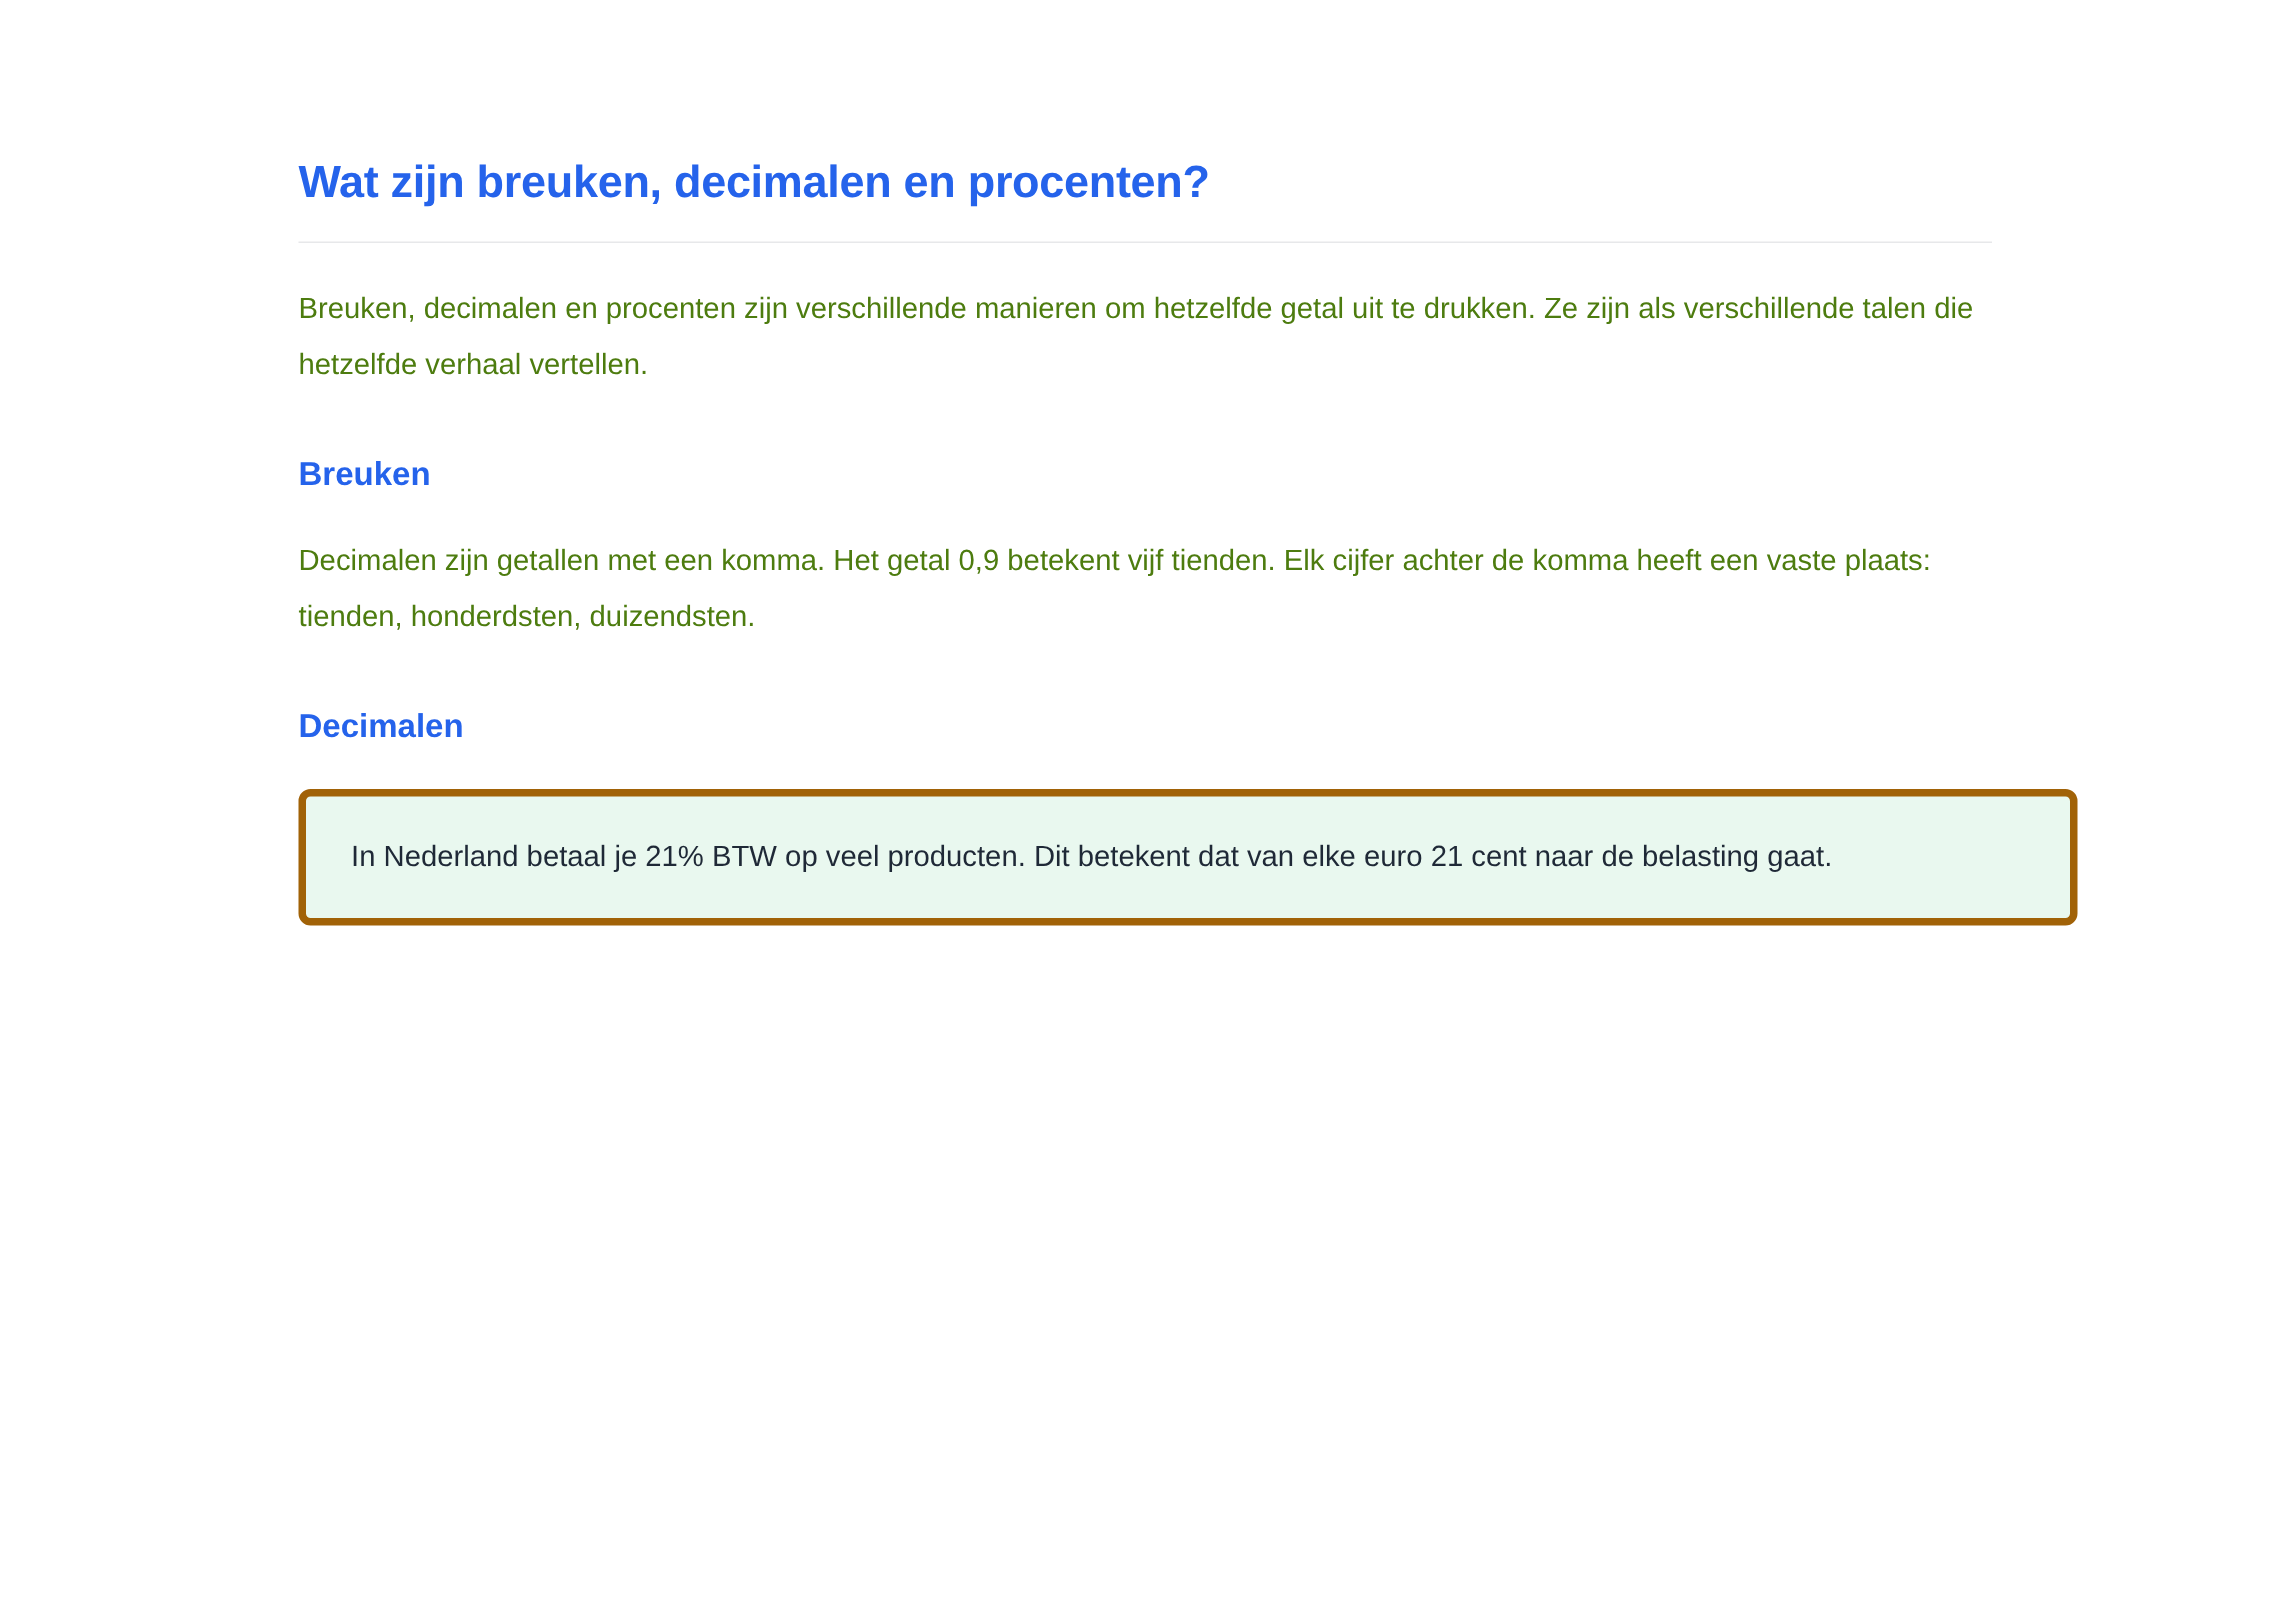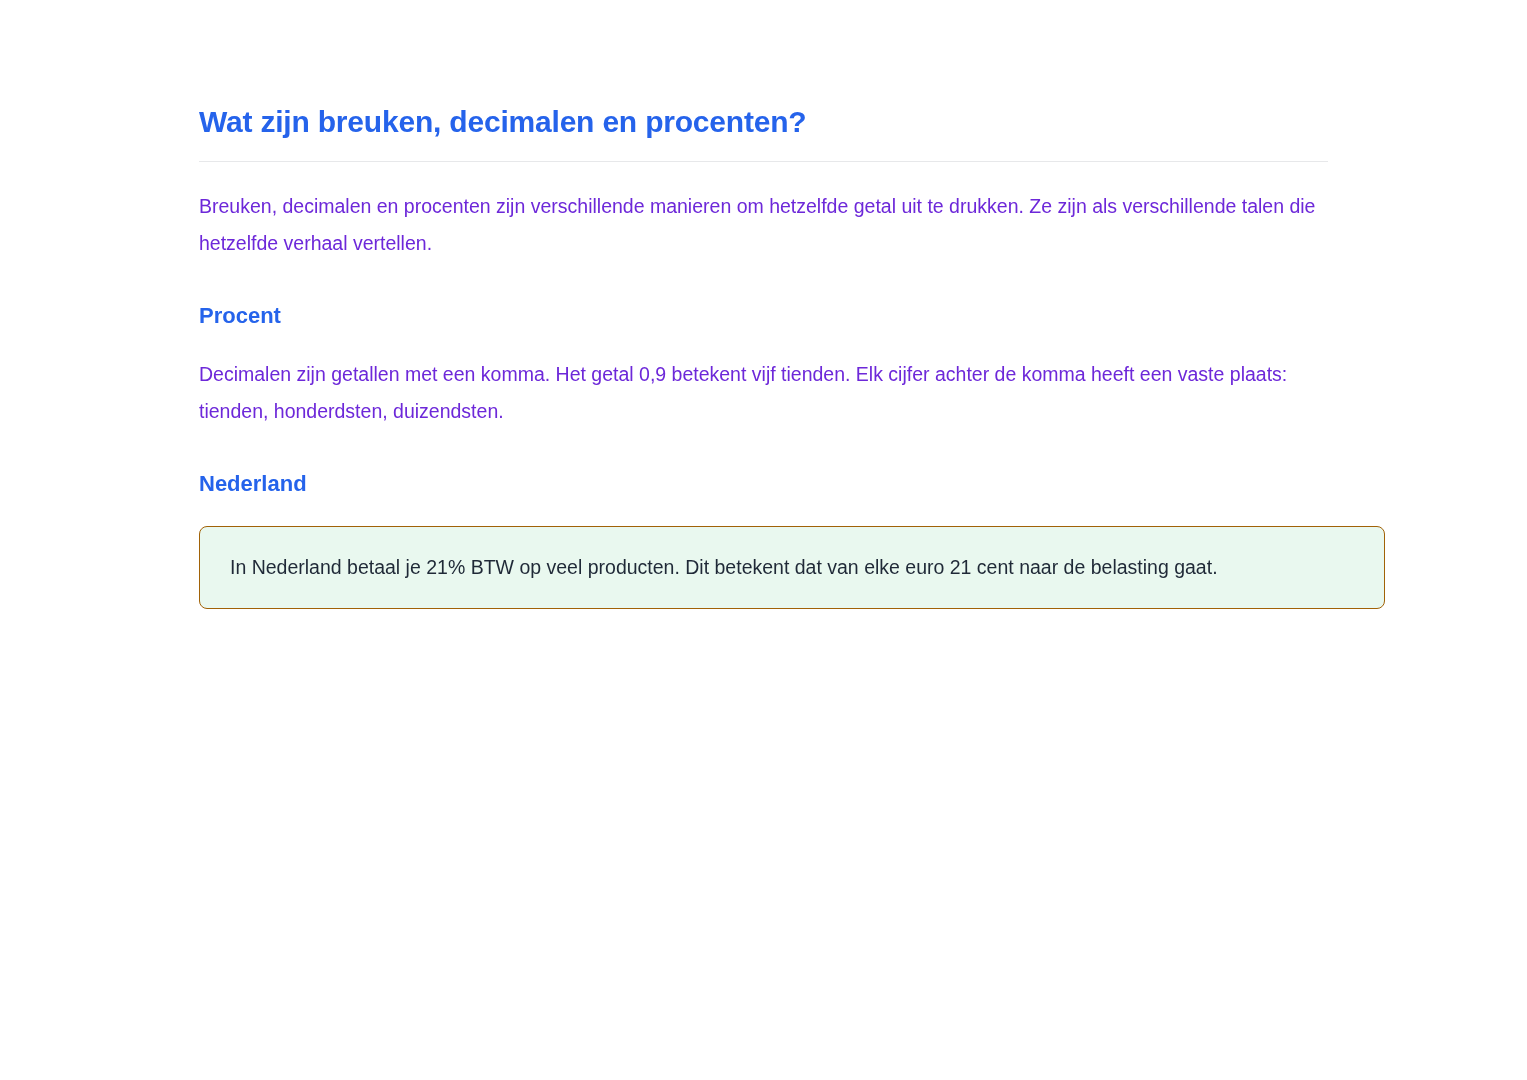--- a/index.html
+++ b/index.html
@@ -32,36 +32,36 @@
   }
   hr.title-divider {
     border: none;
     border-top: 1px solid #e7e8ea;
     margin: 20px 57px 0 0;
   }
   p.body-text {
     font-size: 19.5px;
     line-height: 37px;
     margin: 26px 57px 0 0;
-    color: #6d28d9;
+    color: #4d7c0f;
   }
   h2.section-heading {
     font-size: 22px;
     line-height: 27px;
     font-weight: 700;
     color: #2563eb;
     margin: 40px 0 0 0;
   }
   p.section-body {
     margin-top: 27px;
   }
   .callout {
     margin-top: 29px;
     background: #e9f8ef;
-    border: 1px solid #a16207;
+    border: 5px solid #a16207;
     border-radius: 8px;
     padding: 22px 30px;
     box-sizing: border-box;
     width: 1186px;
   }
   .callout p {
     margin: 0;
     font-size: 19.5px;
     line-height: 37px;
     color: #1f2937;
@@ -72,27 +72,27 @@
 
 <div class="page">
   <div class="content">
 
     <h1 class="page-title">Wat zijn breuken, decimalen en procenten?</h1>
 
     <hr class="title-divider">
 
     <p class="body-text">Breuken, decimalen en procenten zijn verschillende manieren om hetzelfde getal uit te drukken. Ze zijn als verschillende talen die hetzelfde verhaal vertellen.</p>
 
-    <h2 class="section-heading">Procent</h2>
+    <h2 class="section-heading">Breuken</h2>
 
 
 
     <p class="body-text section-body">Decimalen zijn getallen met een komma. Het getal 0,9 betekent vijf tienden. Elk cijfer achter de komma heeft een vaste plaats: tienden, honderdsten, duizendsten.</p>
 
-    <h2 class="section-heading">Nederland</h2>
+    <h2 class="section-heading">Decimalen</h2>
 
 
     <div class="callout">
       <p>In Nederland betaal je 21% BTW op veel producten. Dit betekent dat van elke euro 21 cent naar de belasting gaat.</p>
     </div>
 
   </div>
 </div>
 
 </body></html>

